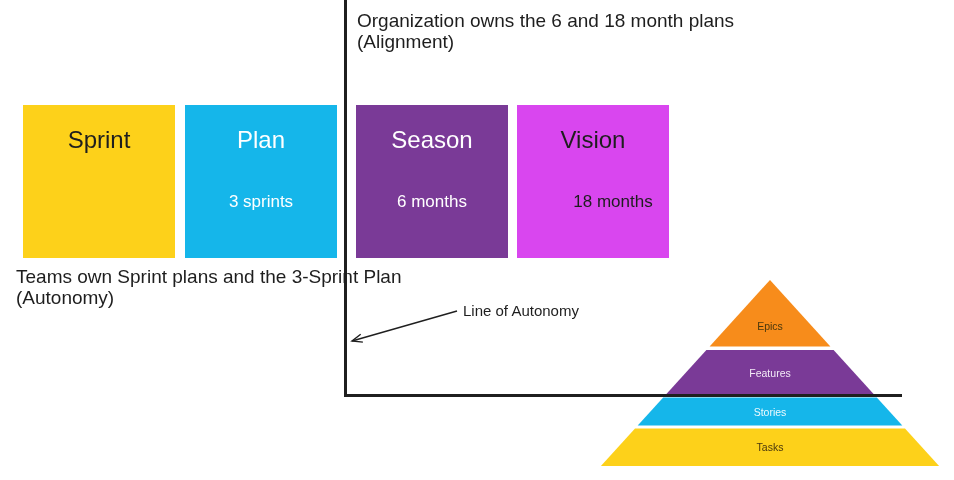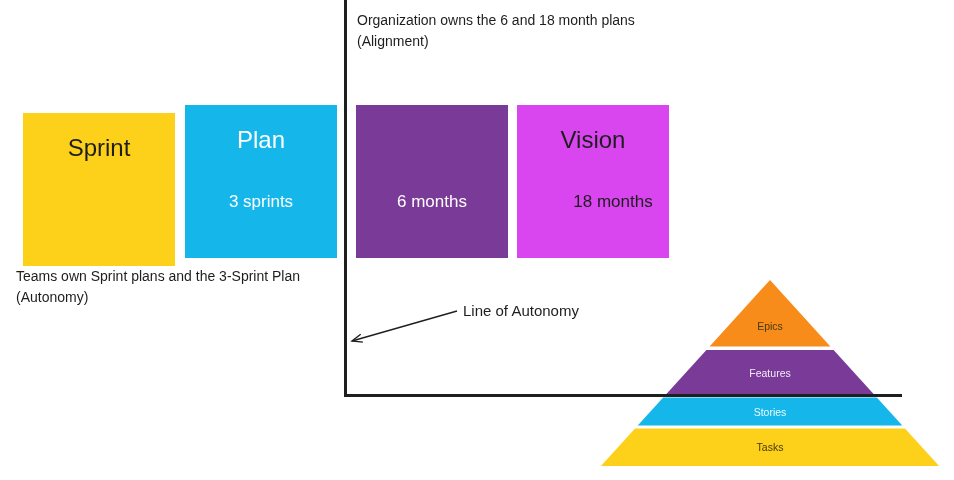--- a/index.html
+++ b/index.html
@@ -24,21 +24,21 @@
   .hline {
     position: absolute;
     left: 344px; top: 394px;
     width: 558px; height: 3px;
     z-index: 3;
   }
 
   
   .annotation {
     position: absolute;
-    font-size: 14px;
+    font-size: 19px;
     line-height: 21px;
     color: #1E1E1E;
     white-space: nowrap;
   }
   .annotation.top { left: 357px; top: 10px; }
   .annotation.bottom-left { left: 16px; top: 266px; }
 
   .loa-label {
     position: absolute;
     left: 463px; top: 302px;
@@ -69,21 +69,21 @@
     font-weight: 400;
   }
   .box .subtitle {
     position: absolute;
     top: 84px; left: 0;
     width: 100%;
     text-align: center;
     font-size: 17px;
     line-height: 26px;
   }
-  .box-sprint { left: 23px; margin-top: 8px; }
+  .box-sprint { left: 23px; }
   .box-plan   { left: 185px; }
   .box-season { left: 356px; }
   .box-vision { left: 517px; }
 
   
   .pyramid-svg {
     position: absolute;
     left: 595px; top: 275px;
     width: 350px; height: 192px;
     z-index: 2;
@@ -107,20 +107,21 @@
   </div>
 
   <div class="box box-sprint" style="background-color: rgb(253, 209, 26);">
     <div class="title" style="color: rgb(30, 30, 30);">Sprint</div>
   </div>
   <div class="box box-plan" style="background-color: rgb(21, 182, 234);">
     <div class="title" style="color: rgb(255, 255, 255);">Plan</div>
     <div class="subtitle" style="color: rgb(255, 255, 255);">3 sprints</div>
   </div>
   <div class="box box-season" style="background-color: rgb(122, 58, 151);">
+    <div class="title" style="color: rgb(255, 255, 255);">Season</div>
     <div class="subtitle" style="color: rgb(255, 255, 255);">6 months</div>
   </div>
   <div class="box box-vision" style="background-color: #d946ef;">
     <div class="title" style="color: rgb(30, 30, 30);">Vision</div>
     <div class="subtitle" style="color: rgb(30, 30, 30); padding-left: 20px;">18 months</div>
   </div>
 
   <div class="annotation bottom-left">
     <div>Teams own Sprint plans and the 3-Sprint Plan</div>
     <div>(Autonomy)</div>

